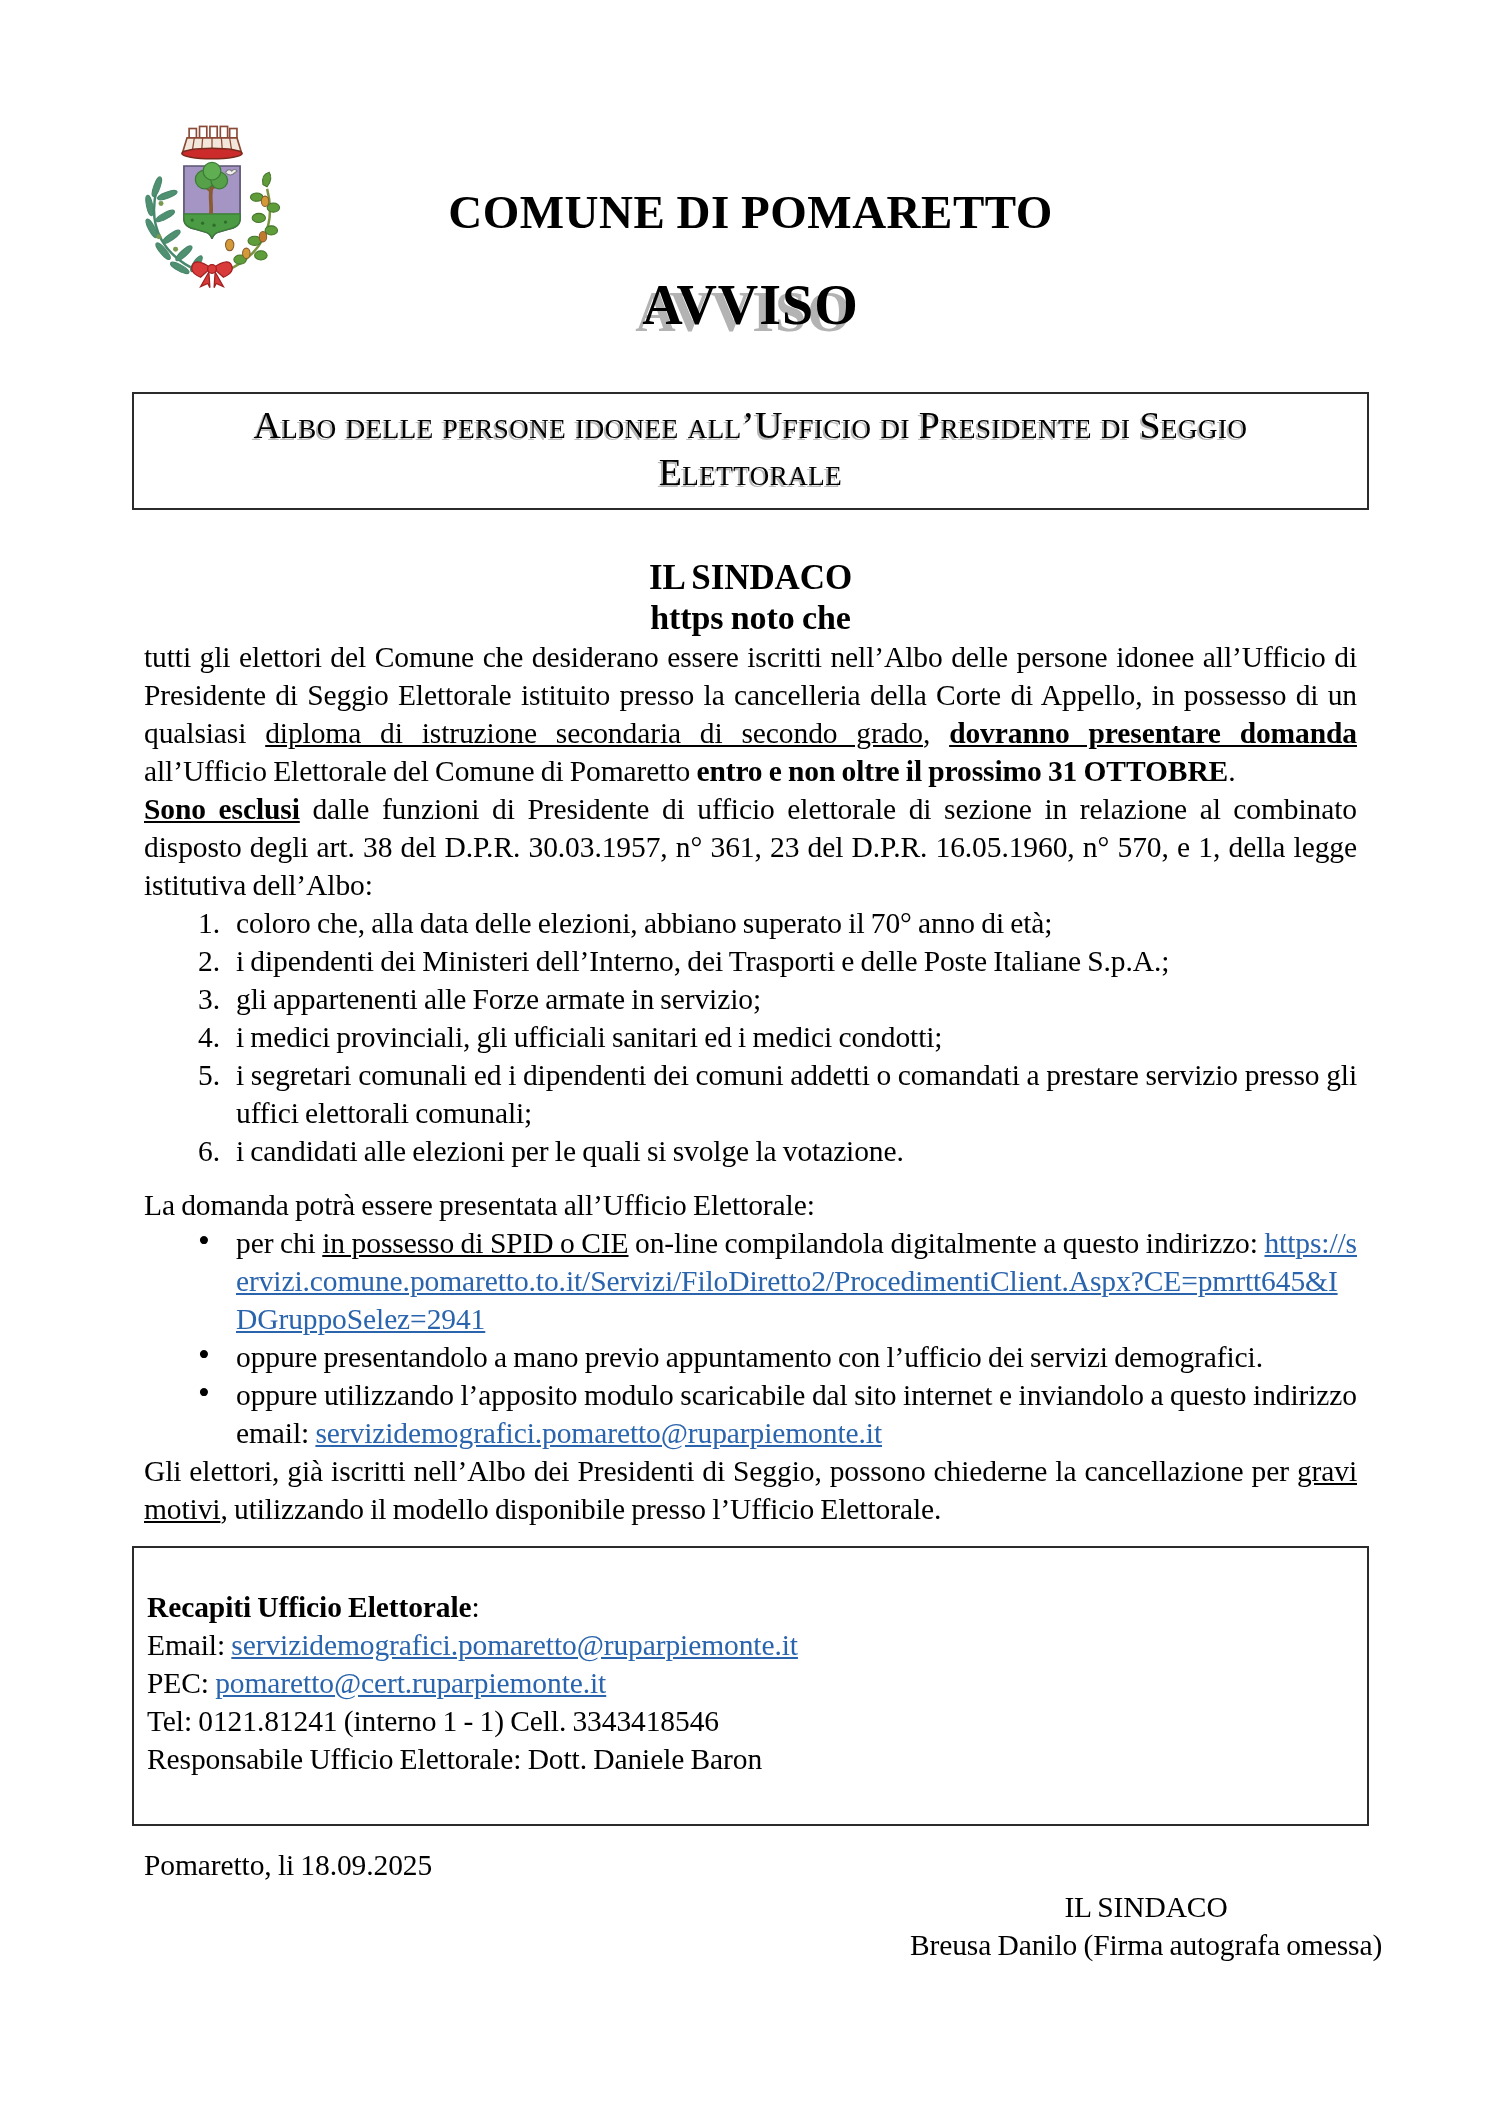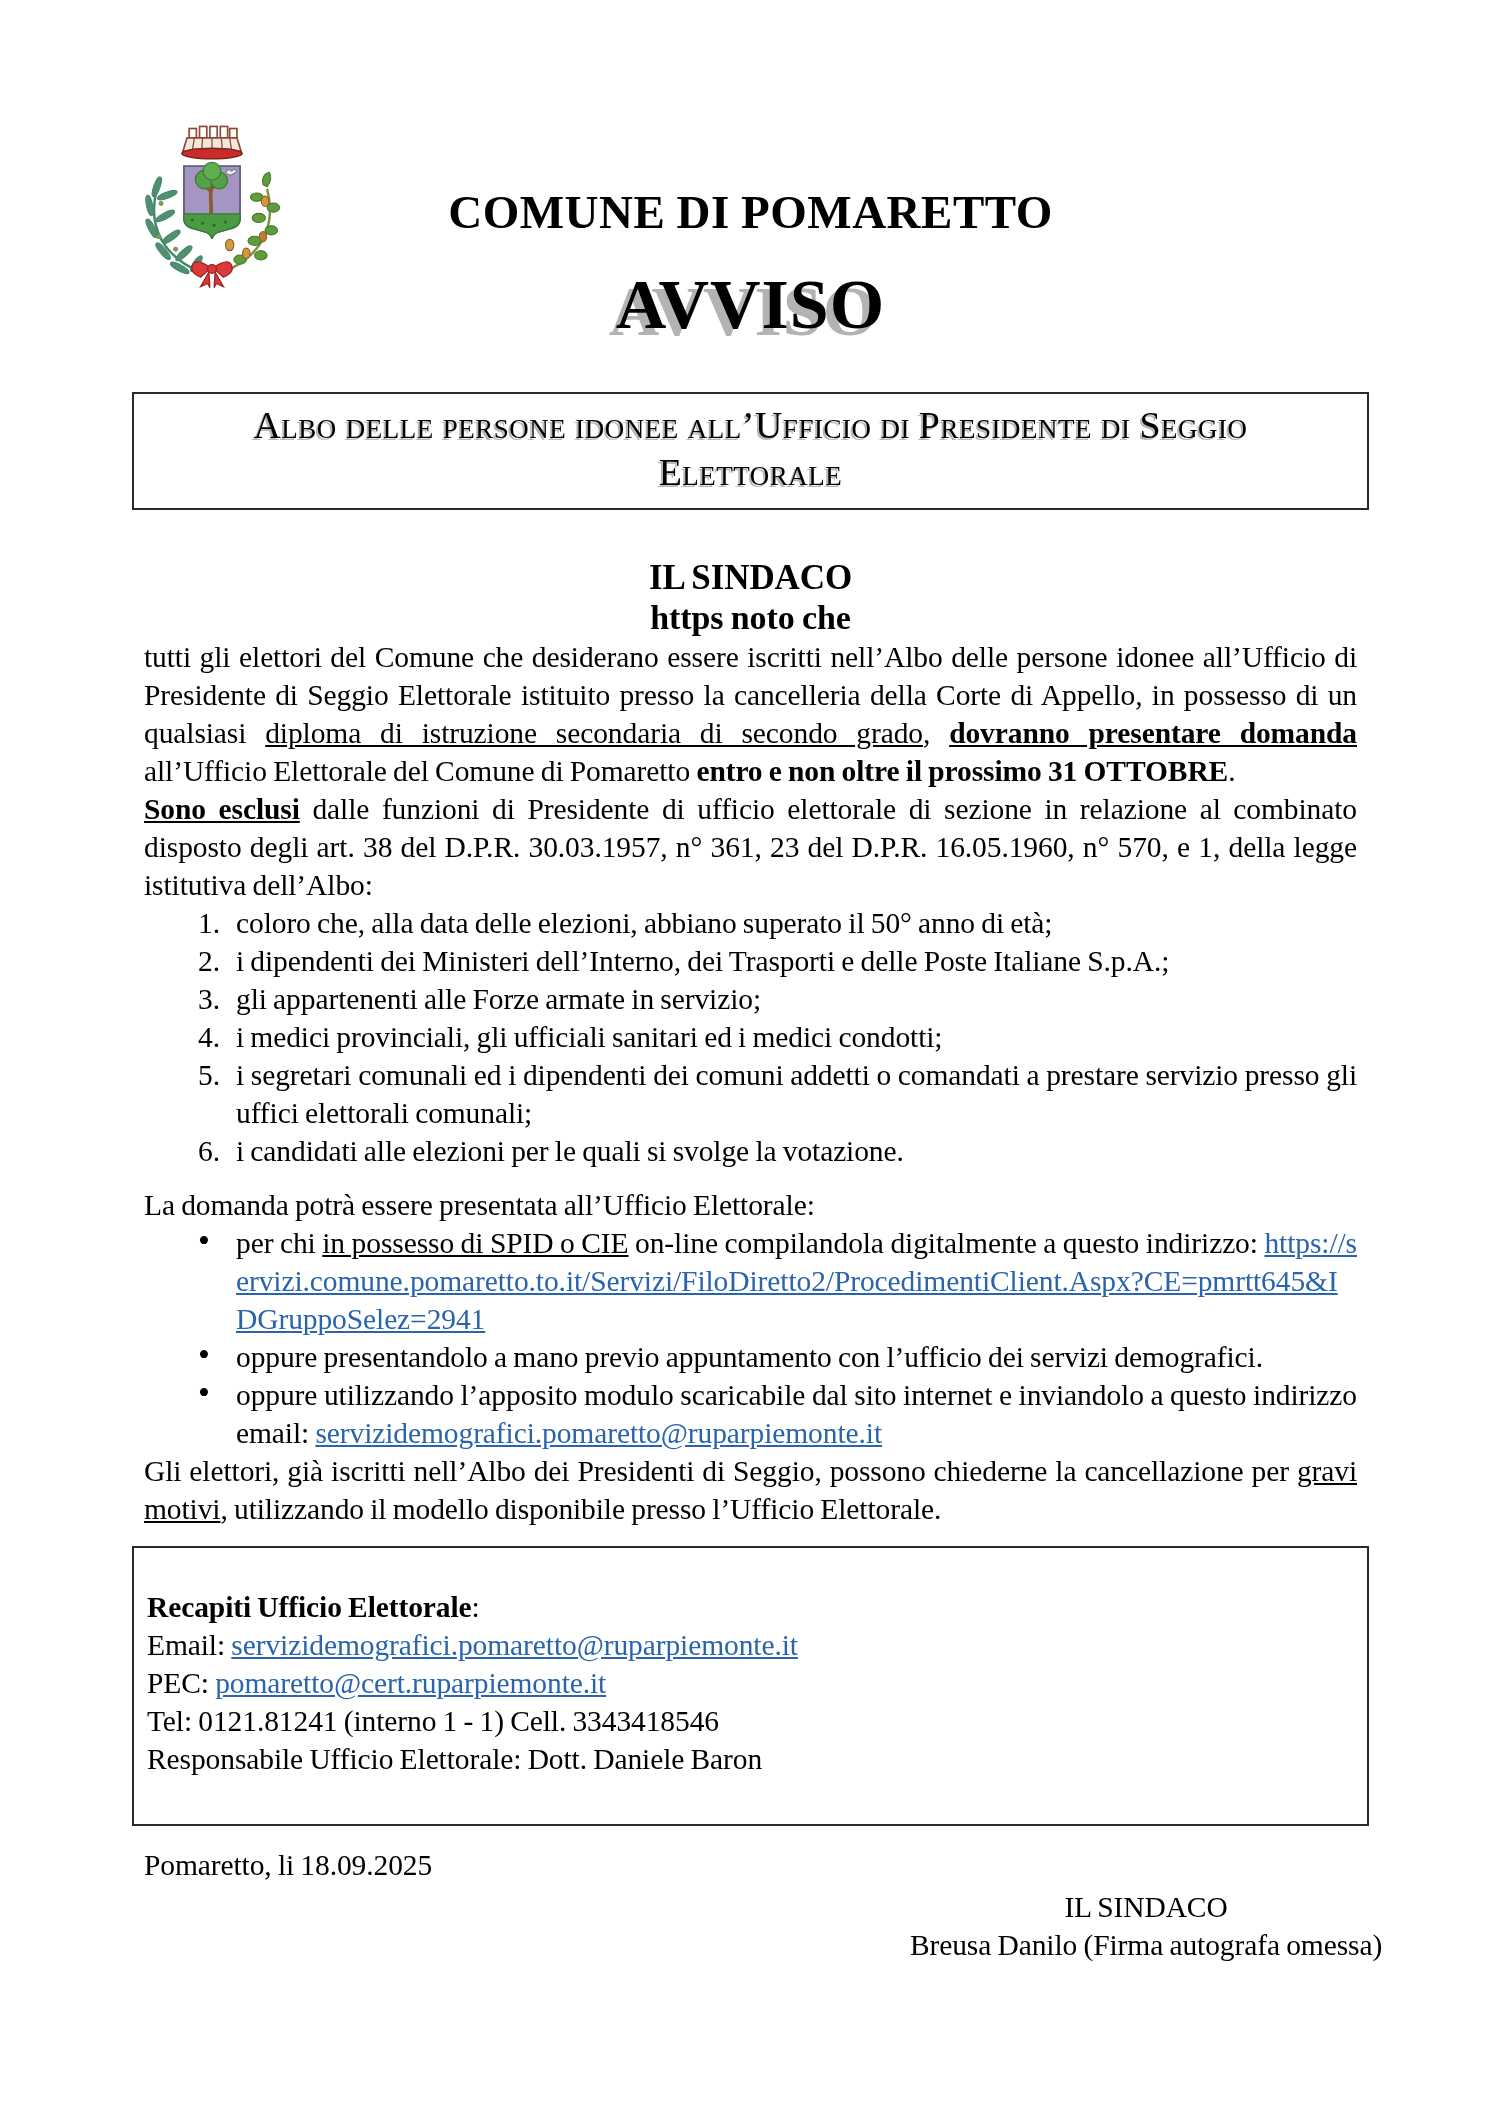--- a/index.html
+++ b/index.html
@@ -20,21 +20,21 @@
     font-size:29.5px;line-height:38px;
     letter-spacing:-0.1px;word-spacing:-1px;margin-top:20px;
   }
   .emblem{position:absolute;left:134px;top:100px;width:156px;height:172px;}
   .h-comune{
     margin:166px 0 0;text-align:center;
     font-size:47px;line-height:52px;font-weight:bold;letter-spacing:.5px;
   }
   .h-avviso{
     margin:22px 0 0;text-align:center;
-    font-size:70px;line-height:90px;font-weight:bold;letter-spacing:1px;
+    font-size:56px;line-height:90px;font-weight:bold;letter-spacing:1px;
     text-shadow:-7px 7px 0 var(--shadow);
   }
   .subject-box{
     margin:42px -12px 0;
     border:2px solid var(--border);
     padding:8px 40px 12px;
     text-align:center;font-weight:normal;
     font-variant:small-caps;
     font-size:38px;line-height:47px;letter-spacing:.5px;
     text-shadow:-2px 2px 0 #b8b8b8;
@@ -153,21 +153,21 @@
   <div class="h-sindaco">IL SINDACO</div>
 
 
   <div class="h-rende">https noto che</div>
 
   <p class="just"><span>tutti gli elettori del Comune che desiderano essere iscritti nell’Albo delle persone idonee all’Ufficio di Presidente di Seggio Elettorale istituito presso la cancelleria della Corte di Appello, in possesso di un qualsiasi </span><span class="u">diploma di istruzione secondaria di secondo grado</span><span>, </span><span class="b u">dovranno presentare domanda</span><span> all’Ufficio Elettorale del Comune di Pomaretto </span><span class="b">entro e non oltre il prossimo 31 OTTOBRE</span><span>.</span></p>
 
   <p class="just"><span class="b u">Sono esclusi</span><span> dalle funzioni di Presidente di ufficio elettorale di sezione in relazione al combinato disposto degli art. 38 del D.P.R. 30.03.1957, n° 361, 23 del D.P.R. 16.05.1960, n° 570, e 1, della legge istitutiva dell’Albo:</span></p>
 
   <ol class="nlist">
-      <li>coloro che, alla data delle elezioni, abbiano superato il 50° anno di età;</li>
+      <li>coloro che, alla data delle elezioni, abbiano superato il 70° anno di età;</li>
       <li>i dipendenti dei Ministeri dell’Interno, dei Trasporti e delle Poste Italiane S.p.A.;</li>
       <li>gli appartenenti alle Forze armate in servizio;</li>
       <li>i medici provinciali, gli ufficiali sanitari ed i medici condotti;</li>
       <li>i segretari comunali ed i dipendenti dei comuni addetti o comandati a prestare servizio presso gli uffici elettorali comunali;</li>
       <li>i candidati alle elezioni per le quali si svolge la votazione.</li>
     </ol>
 
   <p class="submission-intro">La domanda potrà essere presentata all’Ufficio Elettorale:</p>
 
   <ul class="blist">

